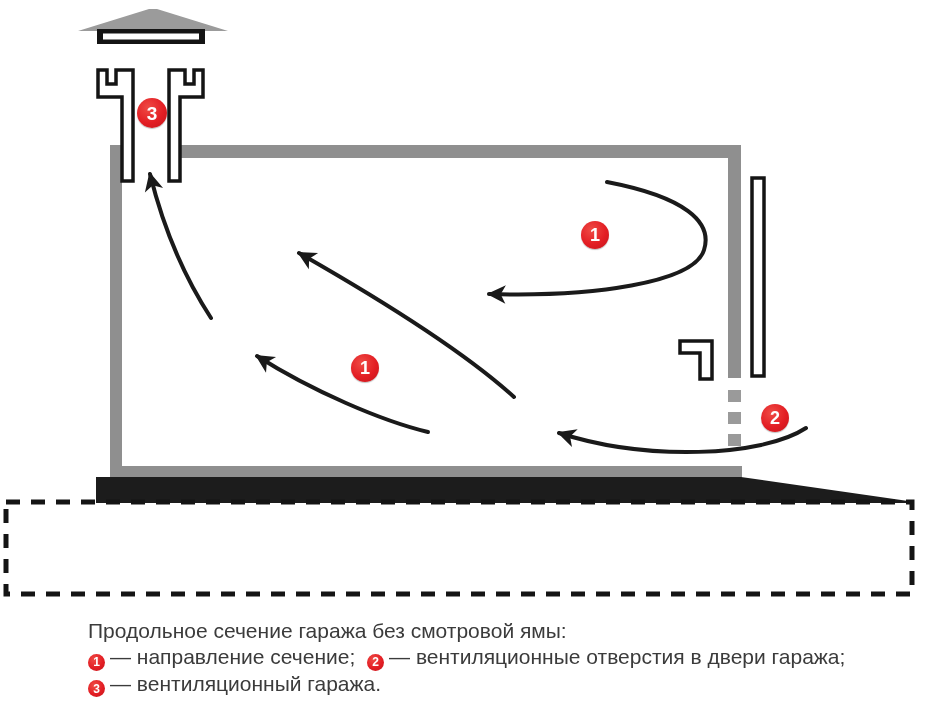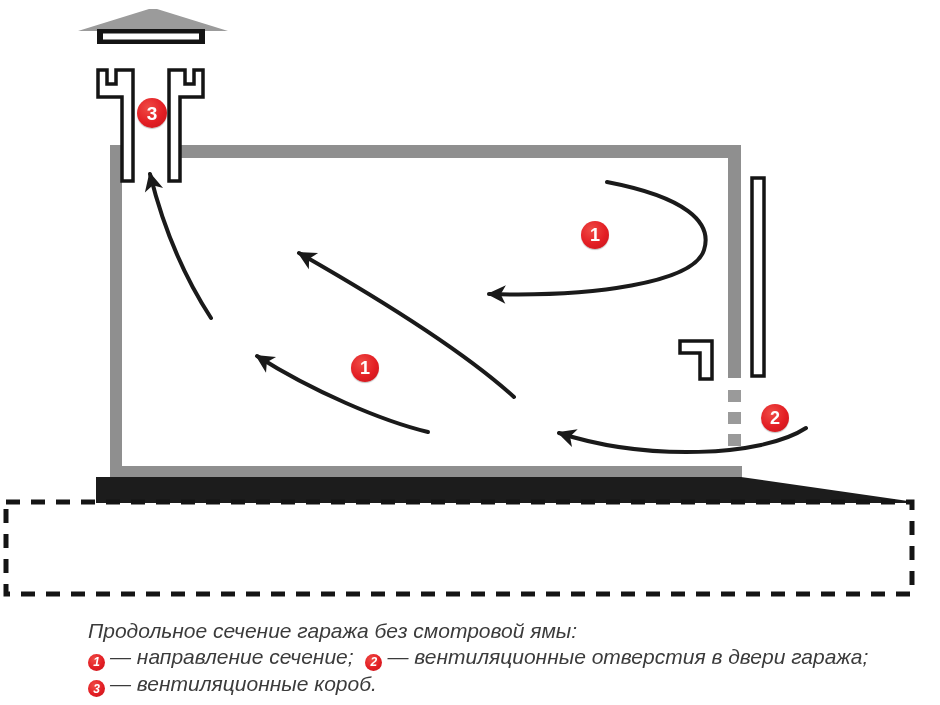--- a/index.html
+++ b/index.html
@@ -21,21 +21,21 @@
     line-height:1;
   }
   .marker.big{width:30px;height:30px;font-size:19px;}
   .marker.mid{width:28px;height:28px;font-size:18px;}
 
   
   .caption{
     position:absolute;left:88px;top:618px;width:852px;
     color:#3b3b3b;font-size:21px;line-height:26px;
   }
-  .caption .line{white-space:nowrap;font-style:italic;}
+  .caption .line{white-space:nowrap;}
   .chip{
     display:inline-flex;width:17px;height:17px;border-radius:50%;
     background:radial-gradient(circle at 38% 32%, #ef4b45 0%, #e31e24 55%, #c3151b 100%);
     color:#fff;font-size:12px;font-weight:bold;
     align-items:center;justify-content:center;
     vertical-align:-2px;margin-right:5px;
   }
 </style>
 </head>
 <body>
@@ -84,17 +84,17 @@
   <div class="marker mid" style="left:351px;top:354px;">1</div>
   <div class="marker mid" style="left:761px;top:404px;">2</div>
 
   <div class="caption">
     <div class="line">Продольное сечение гаража без смотровой ямы:</div>
     <div class="line">
       <span class="chip">1</span><span>— направление сечение;</span>
       <span class="chip" style="margin-left:6px;">2</span><span>— вентиляционные отверстия в двери гаража;</span>
     </div>
     <div class="line">
-      <span class="chip">3</span><span>— вентиляционные короб.</span>
+      <span class="chip">3</span><span>— вентиляционный гаража.</span>
     </div>
   </div>
 
 </div>
 
 </body></html>

